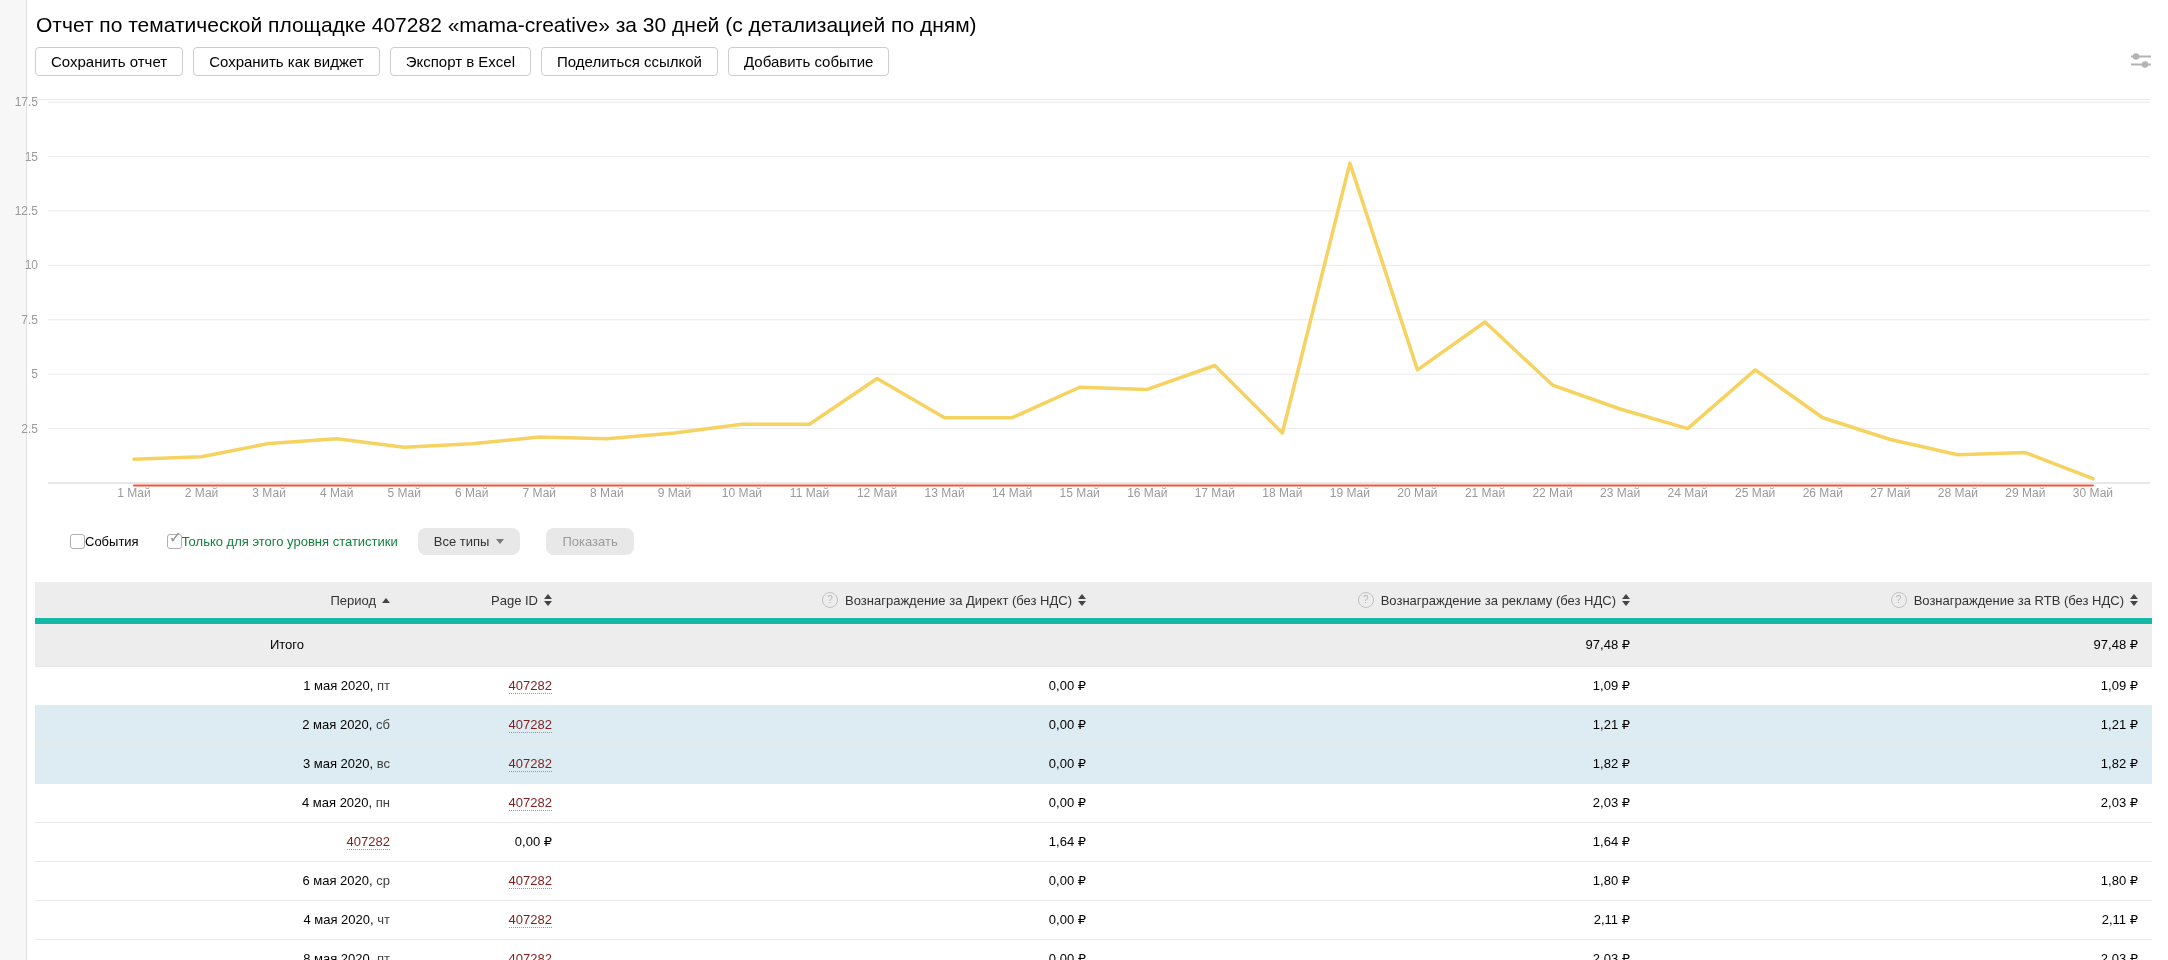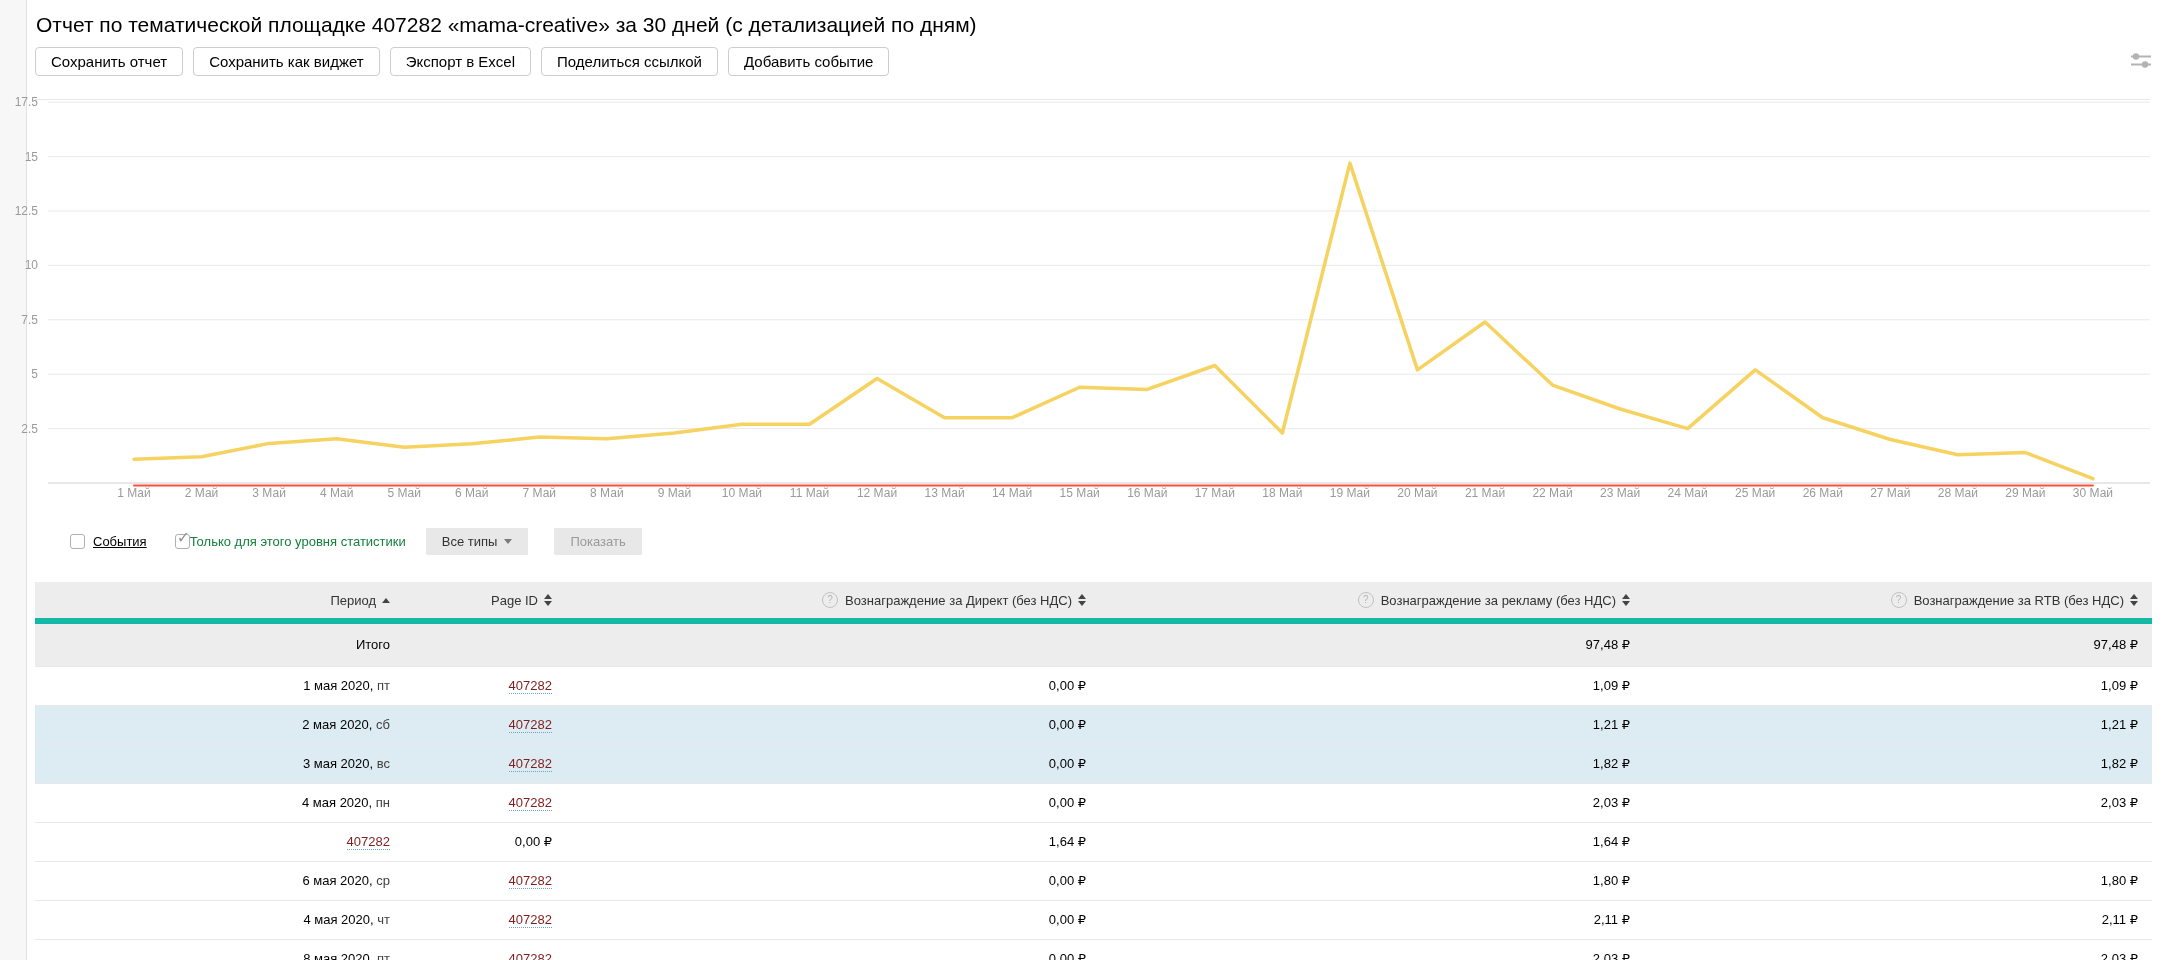--- a/index.html
+++ b/index.html
@@ -11,34 +11,34 @@
   .toolbar{position:absolute;left:35px;top:47px;display:flex;}
   .btn{background:#fff;border:1px solid #cdcdcd;border-radius:4px;height:29px;display:inline-flex;
        align-items:center;padding:0 15px;font-size:15px;color:#000;margin-right:10px;cursor:pointer;white-space:nowrap;}
   .settings-icon{position:absolute;left:2130px;top:52px;cursor:pointer;}
   .toolbar-divider{position:absolute;left:35px;top:99px;width:2115px;height:1px;background:#e8e8e8;}
   .chart-wrap{position:absolute;left:0;top:85px;width:2168px;height:440px;}
   
   .events-row{position:absolute;left:70px;top:527px;height:28px;display:flex;align-items:center;font-size:13px;}
   .cb{position:relative;width:13px;height:13px;border:1px solid #b0b0b0;border-radius:3px;background:#fff;display:inline-block;cursor:pointer;}
   .cb.checked::after{content:"\2713";position:absolute;left:1px;top:-7px;font-size:16px;color:#929292;}
-  .ev-label{margin:0 28px 0 8px;color:#000;text-decoration:underline;}
+  .ev-label{margin:0 28px 0 0;color:#000;}
   .lvl-label{margin:0 20px 0 0;color:#15803d;}
-  .gbtn{background:#e8e8e8;border:none;border-radius:1px;height:27px;display:inline-flex;align-items:center;
+  .gbtn{background:#e8e8e8;border:none;border-radius:8px;height:27px;display:inline-flex;align-items:center;
         padding:0 16px;font-size:13px;color:#333;cursor:pointer;margin-right:26px;white-space:nowrap;}
   .gbtn.disabled{color:#9a9a9a;cursor:default;}
   .chev{display:inline-block;width:0;height:0;border:4px solid transparent;border-top:5px solid #7a7a7a;margin:5px 0 0 7px;}
   
   .report-table{position:absolute;left:35px;top:582px;width:2117px;font-size:13px;}
   .t-grid{display:grid;grid-template-columns:355px 162px 534px 544px 508px 14px;}
   .t-head{background:#ededed;height:36px;border-bottom:6px solid #14b8a6;}
   .t-head .cell{display:flex;align-items:center;justify-content:flex-end;color:#333;white-space:nowrap;}
   .totals{background:#ededed;height:42px;}
   .totals .cell{line-height:42px;text-align:right;white-space:nowrap;}
-  .totals .cell.first{text-align:right;padding-left:101px;margin-left:48px;}
+  .totals .cell.first{text-align:center;padding-left:101px;margin-left:48px;}
   .row{height:38px;border-top:1px solid #e8e8e8;background:#fff;}
   .row.weekend{background:#ddecf3;}
   .row .cell{line-height:37px;text-align:right;white-space:nowrap;}
   .dow{color:#404040;}
   .pid-link{color:#7f1d1d;text-decoration:none;border-bottom:1px dotted #6ea3cd;cursor:pointer;text-align:center;}
   .qicon{display:inline-block;width:14px;height:14px;border-radius:50%;border:1px solid #c2c2c2;color:#b5b5b5;
          font-size:10px;line-height:14px;text-align:center;margin-right:7px;flex:0 0 auto;}
   .sort{display:inline-flex;flex-direction:column;margin-left:6px;}
   .tri-up{width:0;height:0;border-left:4px solid transparent;border-right:4px solid transparent;border-bottom:5px solid #444;}
   .tri-down{width:0;height:0;border-left:4px solid transparent;border-right:4px solid transparent;border-top:5px solid #444;margin-top:2px;}

